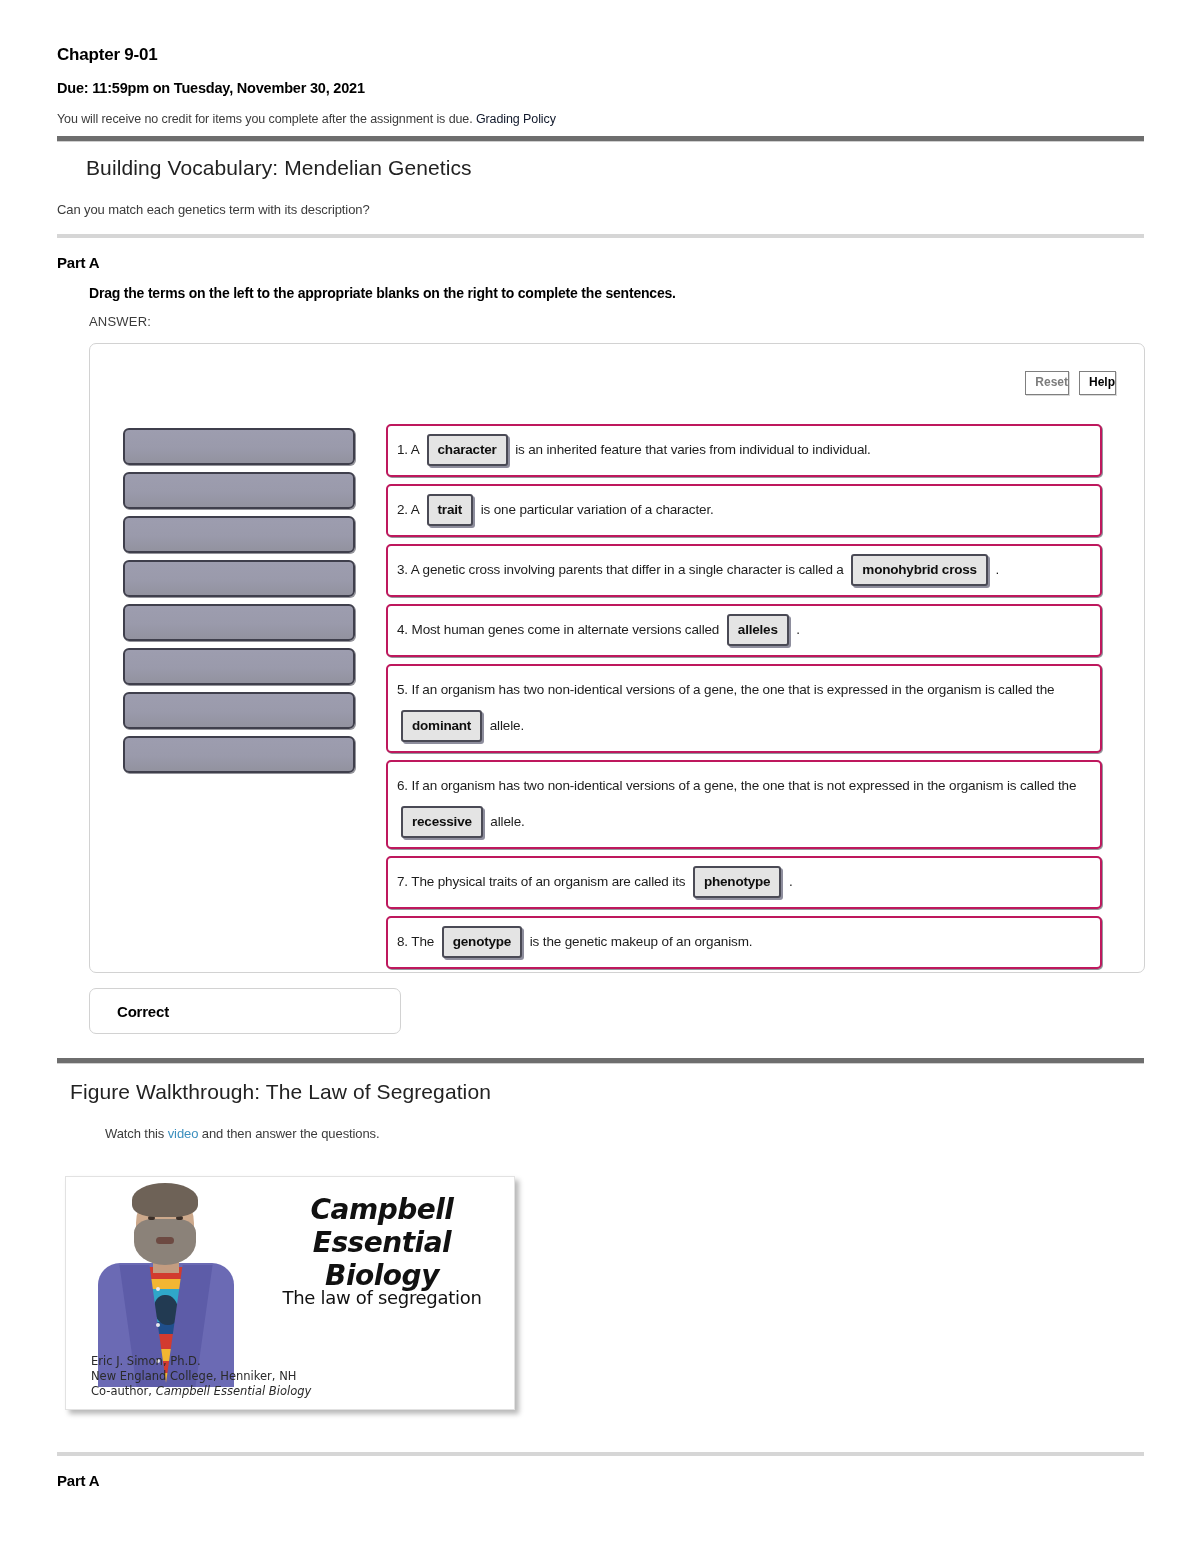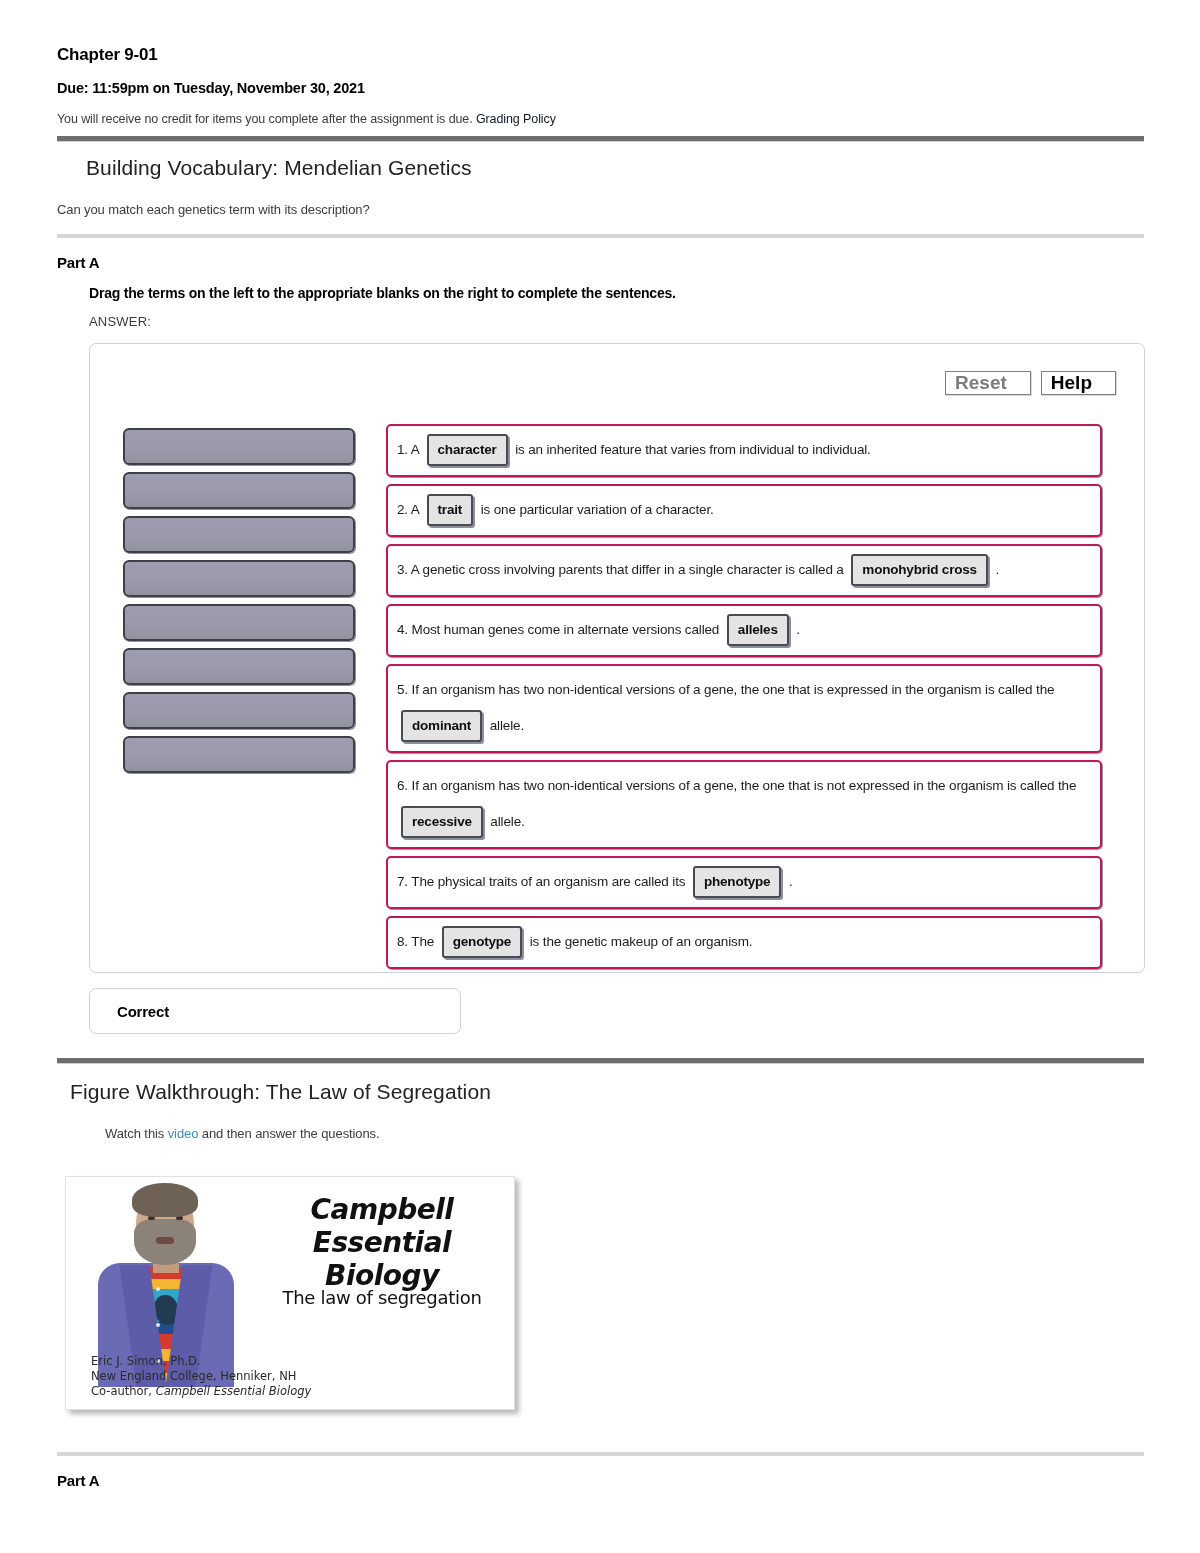--- a/index.html
+++ b/index.html
@@ -128,22 +128,22 @@
     right: 28px;
     top: 27px;
     display: flex;
     gap: 10px;
   }
   .dnd-btn {
     display: inline-block;
     box-sizing: border-box;
     border: 1px solid #7f7f7f;
     background: #ffffff;
-    padding: 3px 23px 4px 9px;
-    font-size: 19px;
+    padding: 3px 0 4px 9px;
+    font-size: 12px;
     font-family: "Liberation Sans", sans-serif;
     line-height: 15px;
     box-shadow: 1px 1px 0 #d9d9d9;
     cursor: pointer;
   }
   .dnd-btn.reset { color: #7c7c7c; font-weight: bold; }
   .dnd-btn.help  { color: #000000; font-weight: bold; }
 
   
   .bank {
@@ -201,21 +201,21 @@
     box-shadow: 2px 2px 0 #8e8e9d;
     letter-spacing: -0.2px;
     cursor: move;
   }
 
   
   .correct-box {
     position: absolute;
     left: 89px;
     top: 988px;
-    width: 372px;
+    width: 312px;
     height: 46px;
     box-sizing: border-box;
     border: 1px solid #d2d2d2;
     border-radius: 7px;
     background: #fff;
     display: flex;
     align-items: center;
     padding-left: 27px;
     font-size: 15px;
     font-weight: bold;

